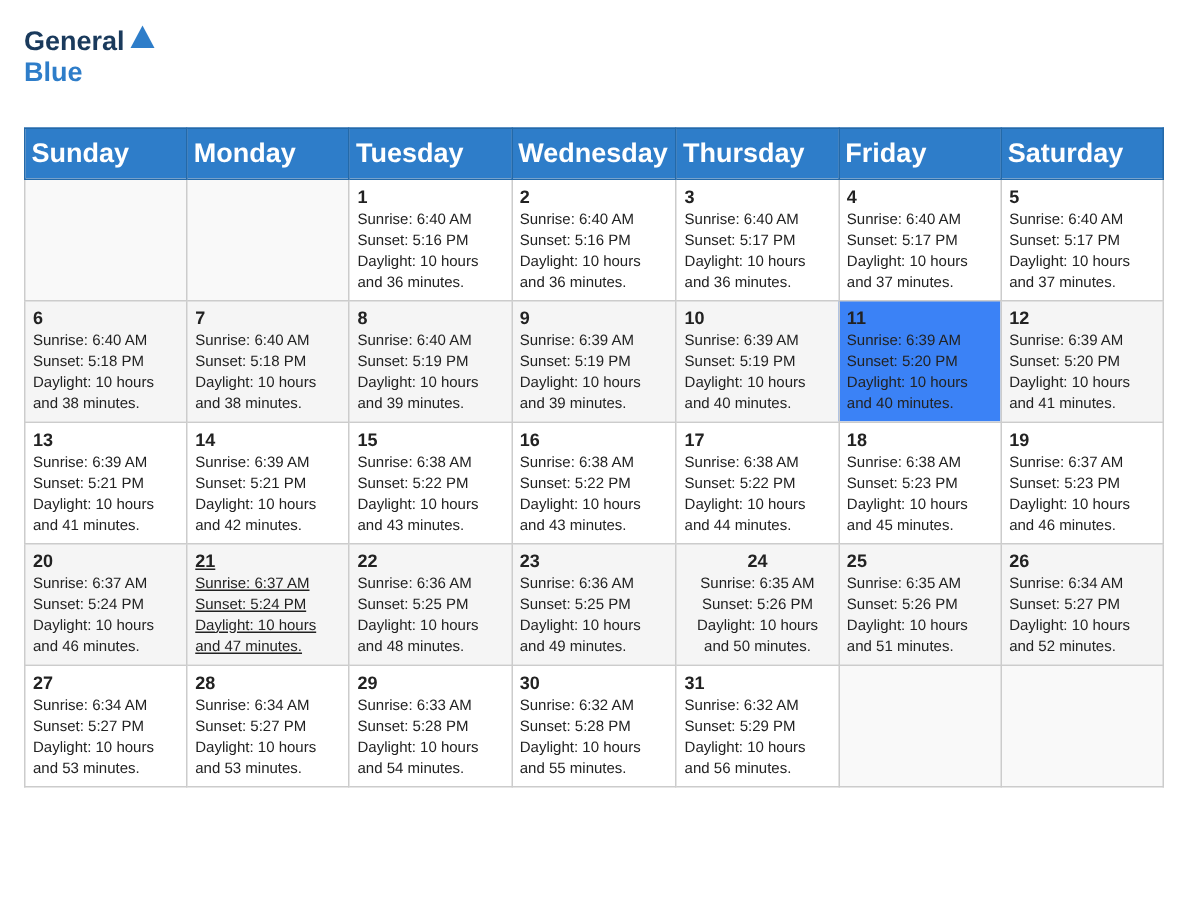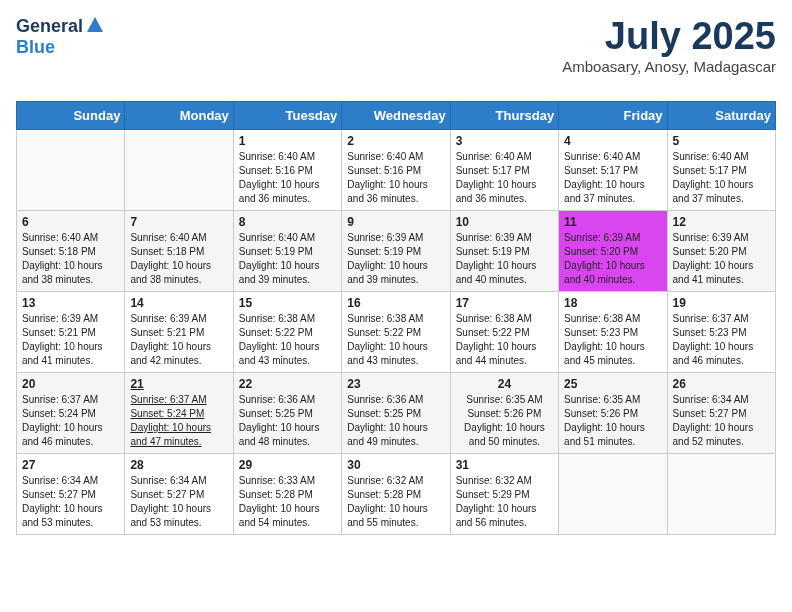--- a/index.html
+++ b/index.html
@@ -41,24 +41,24 @@
       color: #444;
     }
     .calendar {
       width: 100%;
       border-collapse: collapse;
       border: 1px solid #ccc;
     }
     .calendar th {
       background-color: #2e7dc9;
       color: #fff;
-      font-size: 13px;
+      font-size: 18px;
       font-weight: bold;
       padding: 6px 4px;
-      text-align: right;
+      text-align: left;
       border: 1px solid #2469a8;
     }
     .calendar td {
       width: 107px;
       vertical-align: top;
       padding: 4px 5px;
       border: 1px solid #ccc;
       font-size: 10.5px;
       color: #222;
       background: #fff;
@@ -90,24 +90,20 @@
     <div style="display:flex;align-items:center;">
       <span class="logo-text">General</span>
       <span style="display:inline-block;margin-left:3px;vertical-align:middle;">
         <svg width="18" height="18" viewBox="0 0 18 18">
           <polygon points="9,1 17,16 1,16" fill="#2e7dc9"></polygon>
         </svg>
       </span>
     </div>
     <span class="logo-text" style="color:#2e7dc9;">Blue</span>
   </div>
-  <div class="title-block">
-    <div class="month-title">July 2025</div>
-    <div class="location">Amboasary, Anosy, Madagascar</div>
-  </div>
 </div>
 
 <table class="calendar">
   <thead>
     <tr>
     <th>Sunday</th>
         <th>Monday</th>
         <th>Tuesday</th>
         <th>Wednesday</th>
         <th>Thursday</th>
@@ -154,21 +150,21 @@
           <div class="cell-content">Sunrise: 6:40 AM<br>Sunset: 5:19 PM<br>Daylight: 10 hours and 39 minutes.</div>
         </td>
         <td style="background: rgb(245, 245, 245);">
           <span class="day-number">9</span>
           <div class="cell-content">Sunrise: 6:39 AM<br>Sunset: 5:19 PM<br>Daylight: 10 hours and 39 minutes.</div>
         </td>
         <td style="background: rgb(245, 245, 245);">
           <span class="day-number">10</span>
           <div class="cell-content">Sunrise: 6:39 AM<br>Sunset: 5:19 PM<br>Daylight: 10 hours and 40 minutes.</div>
         </td>
-        <td style="background: #d946ef;">
+        <td style="background: #3b82f6;">
           <span class="day-number">11</span>
           <div class="cell-content">Sunrise: 6:39 AM<br>Sunset: 5:20 PM<br>Daylight: 10 hours and 40 minutes.</div>
         </td>
         <td style="background: rgb(245, 245, 245); margin-top: 20px;">
           <span class="day-number">12</span>
           <div class="cell-content">Sunrise: 6:39 AM<br>Sunset: 5:20 PM<br>Daylight: 10 hours and 41 minutes.</div>
         </td>
       </tr>
       <tr>
         <td>

